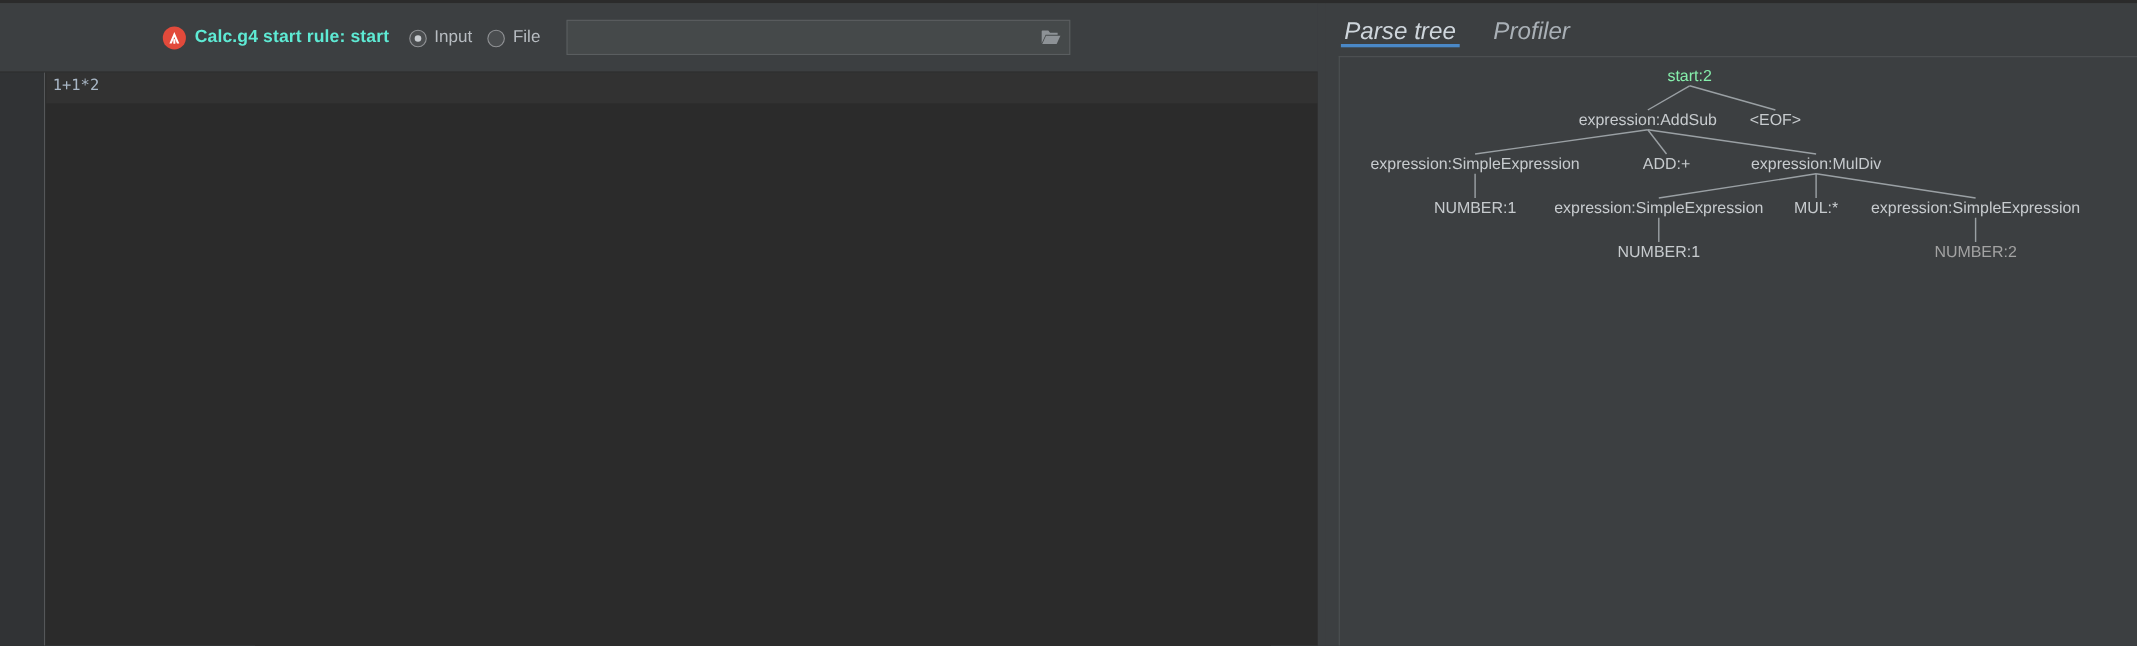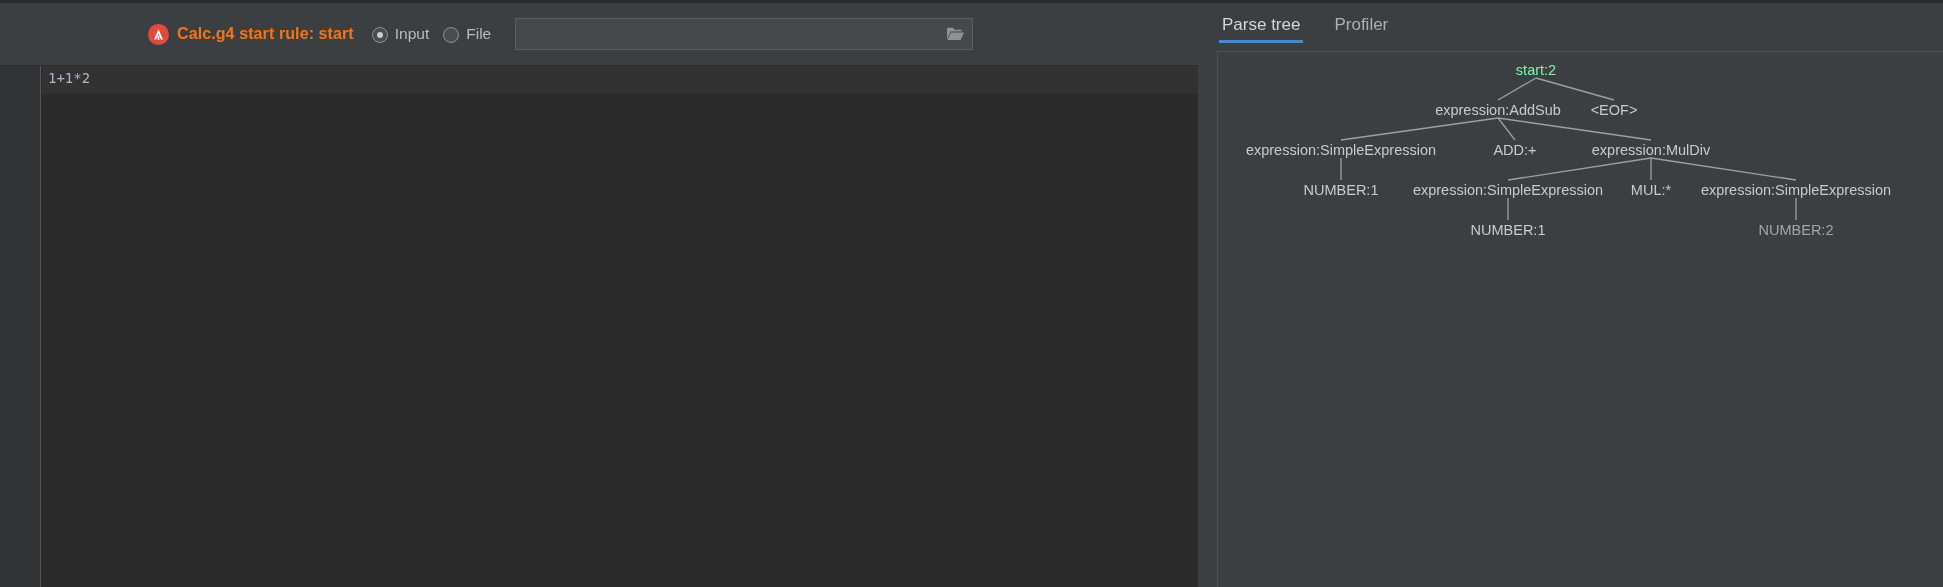--- a/index.html
+++ b/index.html
@@ -38,21 +38,21 @@
     width: 21px; height: 21px; border-radius: 50%;
     background: #e24a3b;
     display: flex; align-items: center; justify-content: center;
     flex: 0 0 auto;
   }
   .antlr-icon svg { display: block; }
 
   .grammar-label {
     margin-left: 8px;
     font-size: 16px; font-weight: bold;
-    color: #f97316;
+    color: #5eead4;
     white-space: nowrap;
     letter-spacing: 0.1px;
   }
 
   .radio-group { display: flex; align-items: center; margin-left: 18px; }
   .radio-item { display: flex; align-items: flex-end; margin-right: 14px; cursor: default; }
   .radio-dot {
     width: 16px; height: 16px; border-radius: 50%;
     border: 1px solid #8f9194;
     background: #4a4d4f;
@@ -123,24 +123,25 @@
 
   .tabbar {
     position: absolute; left: 0; top: 0;
     width: 738px; height: 44px;
     display: flex; align-items: flex-start;
   }
   .tab {
     position: relative;
     padding: 12px 17px 0 17px;
     height: 44px;
-    font-size: 17px;
+    font-size: 22px;
     color: #a9b0b6;
     white-space: nowrap;
     cursor: default;
+    font-style: italic;
   }
   .tab.active { color: #cfd6dc; }
   .tab.active::after {
     content: "";
     position: absolute; left: 14px; right: 14px; bottom: 4px;
     height: 3px; background: #4a88c7;
   }
 
   
   .tree-panel {

